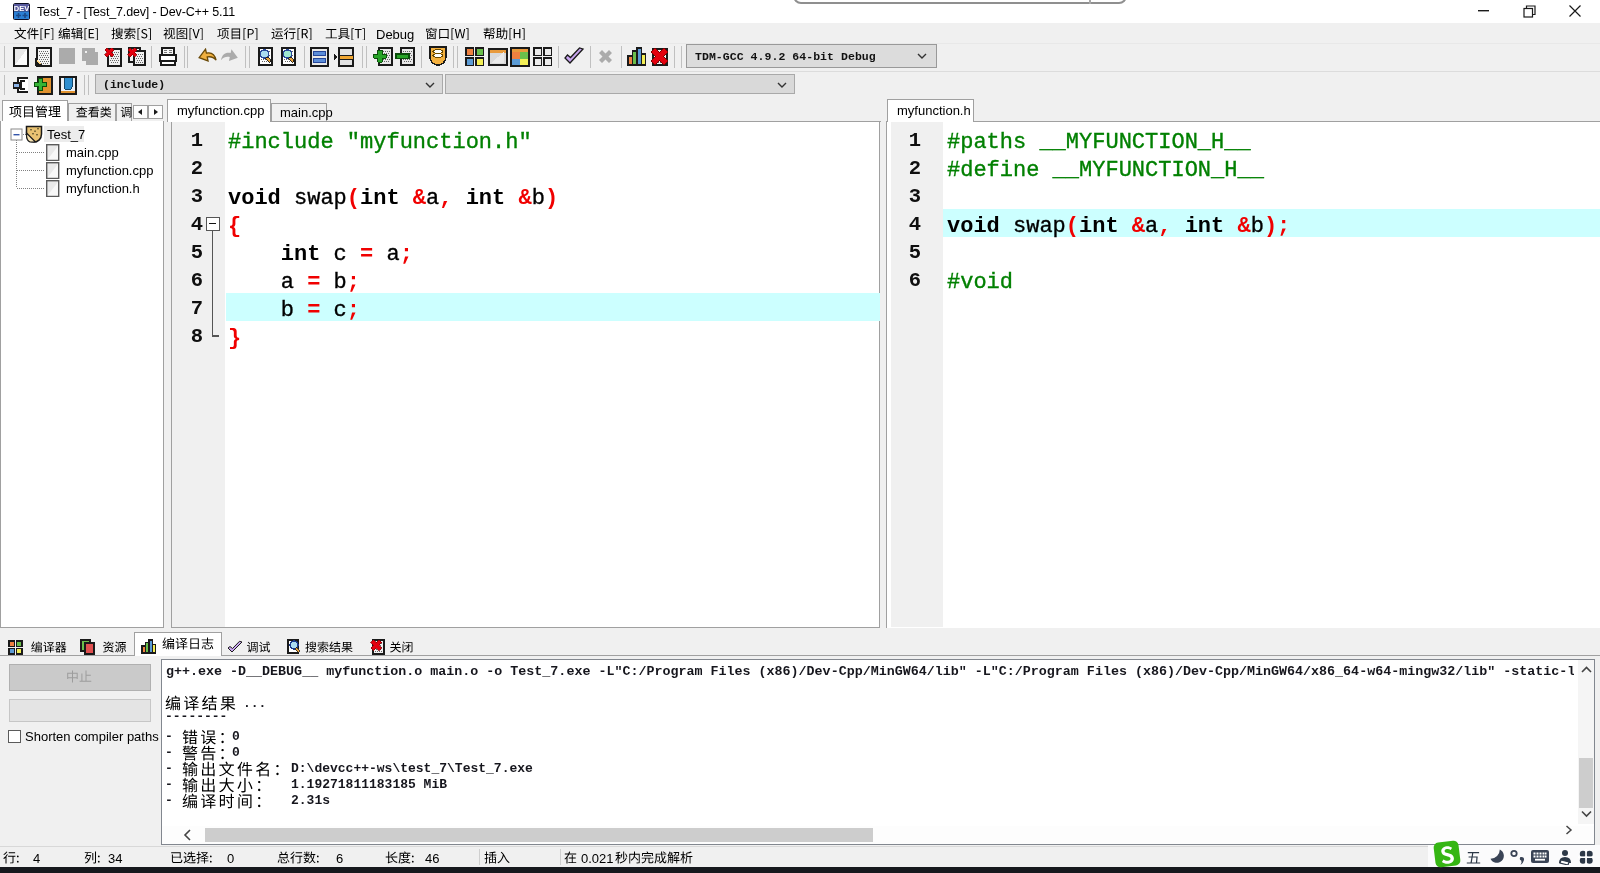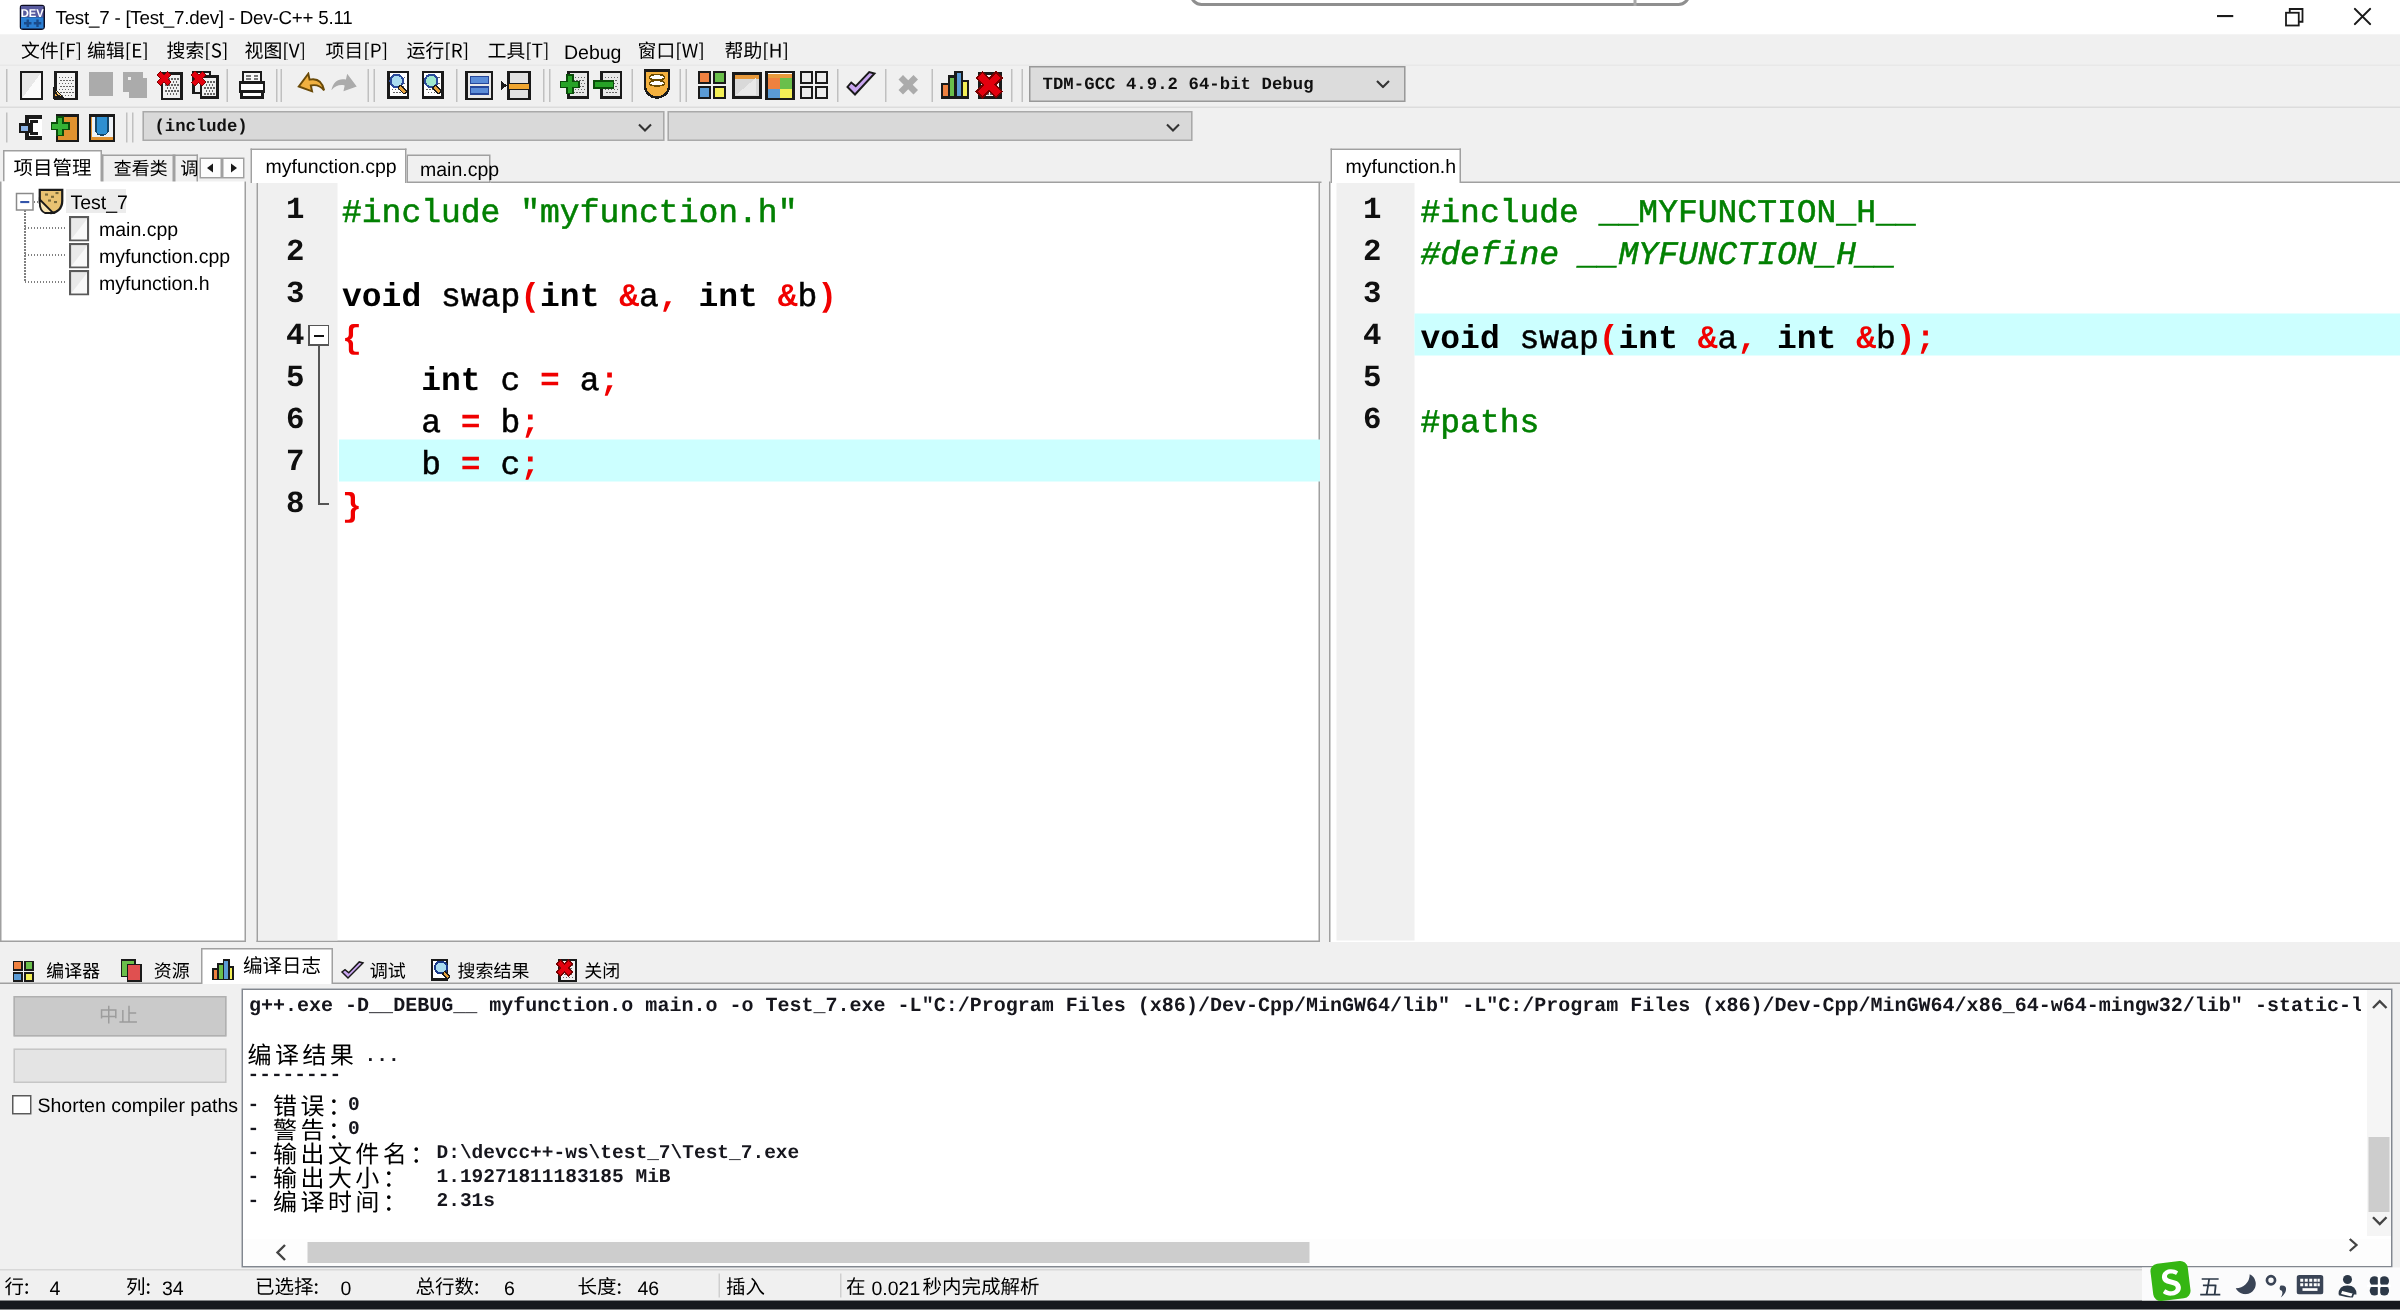--- a/index.html
+++ b/index.html
@@ -584,24 +584,24 @@
 <div style="position:absolute;left:897px;top:103px;font:400 13px &quot;Liberation Sans&quot;,sans-serif;color:#000;white-space:pre;">myfunction.h</div>
 <div style="position:absolute;left:886px;top:122px;width:714px;height:506px;background:#fff;border-left:1px solid #a0a0a0;"></div>
 <div style="position:absolute;left:891px;top:122px;width:52px;height:505px;background:#f0f0f0;"></div>
 <div style="position:absolute;left:889px;top:129.2px;font:700 20.5px &quot;Liberation Mono&quot;,sans-serif;color:#0f0f0f;white-space:pre;width:32px;text-align:right;">1</div>
 <div style="position:absolute;left:889px;top:157.2px;font:700 20.5px &quot;Liberation Mono&quot;,sans-serif;color:#0f0f0f;white-space:pre;width:32px;text-align:right;">2</div>
 <div style="position:absolute;left:889px;top:185.2px;font:700 20.5px &quot;Liberation Mono&quot;,sans-serif;color:#0f0f0f;white-space:pre;width:32px;text-align:right;">3</div>
 <div style="position:absolute;left:889px;top:213.2px;font:700 20.5px &quot;Liberation Mono&quot;,sans-serif;color:#0f0f0f;white-space:pre;width:32px;text-align:right;">4</div>
 <div style="position:absolute;left:889px;top:241.2px;font:700 20.5px &quot;Liberation Mono&quot;,sans-serif;color:#0f0f0f;white-space:pre;width:32px;text-align:right;">5</div>
 <div style="position:absolute;left:889px;top:269.2px;font:700 20.5px &quot;Liberation Mono&quot;,sans-serif;color:#0f0f0f;white-space:pre;width:32px;text-align:right;">6</div>
 <div style="position:absolute;left:943px;top:209px;width:657px;height:28px;background:#ccffff;"></div>
-<div style="position:absolute;left:947px;top:128.5px;font:22px &quot;Liberation Mono&quot;,monospace;line-height:28px;white-space:pre"><span style="color:#028002;font-weight:400;-webkit-text-stroke:0.35px currentColor;">#include __MYFUNCTION_H__</span></div>
-<div style="position:absolute;left:947px;top:156.5px;font:22px &quot;Liberation Mono&quot;,monospace;line-height:28px;white-space:pre"><span style="color:#028002;font-weight:400;font-style:italic;-webkit-text-stroke:0.35px currentColor;">#define __MYFUNCTION_H__</span></div>
+<div style="position:absolute;left:947px;top:128.5px;font:22px &quot;Liberation Mono&quot;,monospace;line-height:28px;white-space:pre"><span style="color:#028002;font-weight:400;-webkit-text-stroke:0.35px currentColor;">#paths __MYFUNCTION_H__</span></div>
+<div style="position:absolute;left:947px;top:156.5px;font:22px &quot;Liberation Mono&quot;,monospace;line-height:28px;white-space:pre"><span style="color:#028002;font-weight:400;-webkit-text-stroke:0.35px currentColor;">#define __MYFUNCTION_H__</span></div>
 <div style="position:absolute;left:947px;top:212.5px;font:22px &quot;Liberation Mono&quot;,monospace;line-height:28px;white-space:pre"><span style="color:#000;font-weight:700;">void</span><span style="color:#000;font-weight:400;-webkit-text-stroke:0.35px currentColor;"> swap</span><span style="color:#f00000;font-weight:700;">(</span><span style="color:#000;font-weight:700;">int</span><span style="color:#000;font-weight:400;-webkit-text-stroke:0.35px currentColor;"> </span><span style="color:#f00000;font-weight:700;">&amp;</span><span style="color:#000;font-weight:400;-webkit-text-stroke:0.35px currentColor;">a</span><span style="color:#f00000;font-weight:700;">,</span><span style="color:#000;font-weight:400;-webkit-text-stroke:0.35px currentColor;"> </span><span style="color:#000;font-weight:700;">int</span><span style="color:#000;font-weight:400;-webkit-text-stroke:0.35px currentColor;"> </span><span style="color:#f00000;font-weight:700;">&amp;</span><span style="color:#000;font-weight:400;-webkit-text-stroke:0.35px currentColor;">b</span><span style="color:#f00000;font-weight:700;">)</span><span style="color:#f00000;font-weight:700;">;</span></div>
-<div style="position:absolute;left:947px;top:268.5px;font:22px &quot;Liberation Mono&quot;,monospace;line-height:28px;white-space:pre"><span style="color:#028002;font-weight:400;-webkit-text-stroke:0.35px currentColor;">#paths</span></div>
+<div style="position:absolute;left:947px;top:268.5px;font:22px &quot;Liberation Mono&quot;,monospace;line-height:28px;white-space:pre"><span style="color:#028002;font-weight:400;-webkit-text-stroke:0.35px currentColor;">#void</span></div>
 <div style="position:absolute;left:0px;top:628px;width:1600px;height:28px;background:#f0f0f0;"></div>
 <div style="position:absolute;left:0px;top:655px;width:1600px;height:1px;background:#a0a0a0;"></div>
 <svg style="position:absolute;left:8.0px;top:640px" width="16" height="16" shape-rendering="crispEdges">
     <g stroke="#1a1a1a" stroke-width="1.2">
       <rect x="1" y="1" width="5.5" height="5.5" fill="#ef8140"></rect>
       <rect x="8.5" y="1" width="5.5" height="5.5" fill="#6abf4b"></rect>
       <rect x="1" y="8.5" width="5.5" height="5.5" fill="#5b9bd5"></rect>
       <rect x="8.5" y="8.5" width="5.5" height="5.5" fill="#f3ef56"></rect>
     </g>
   </svg>

